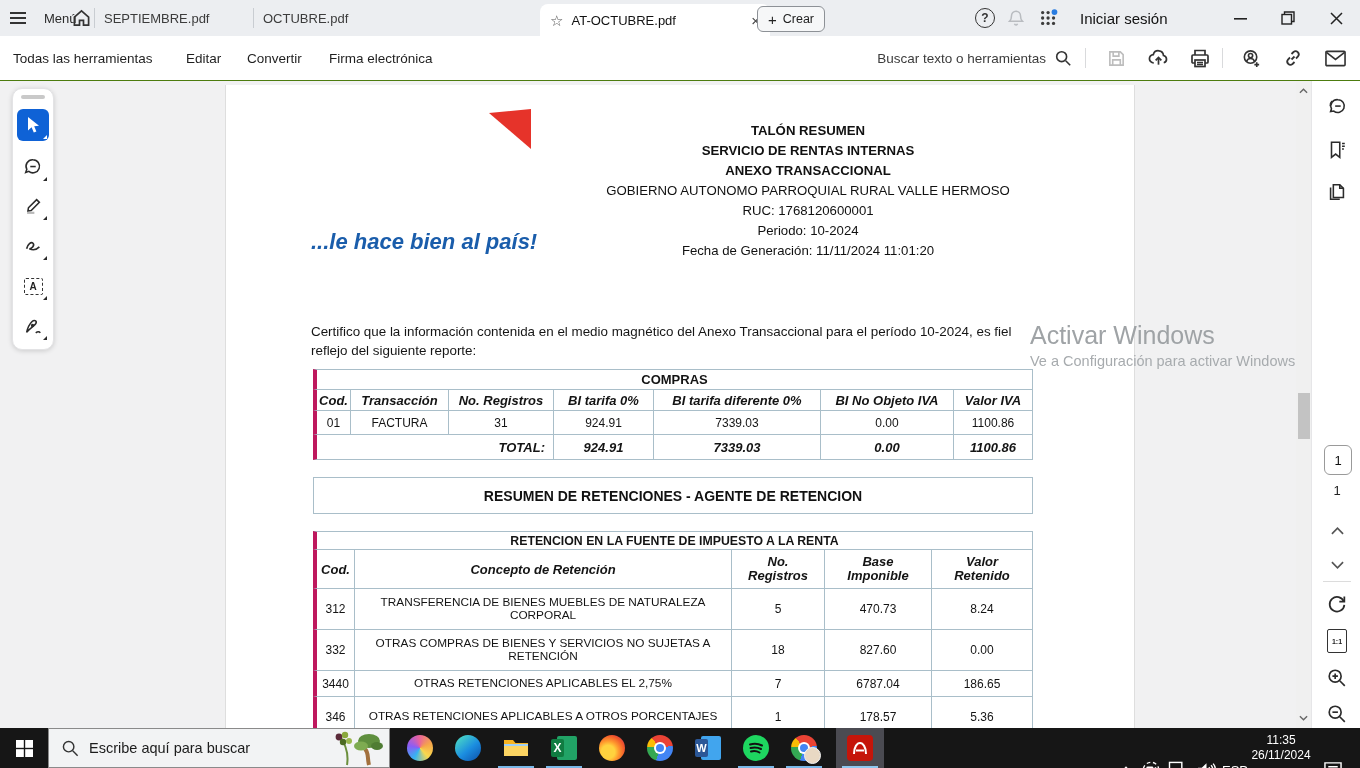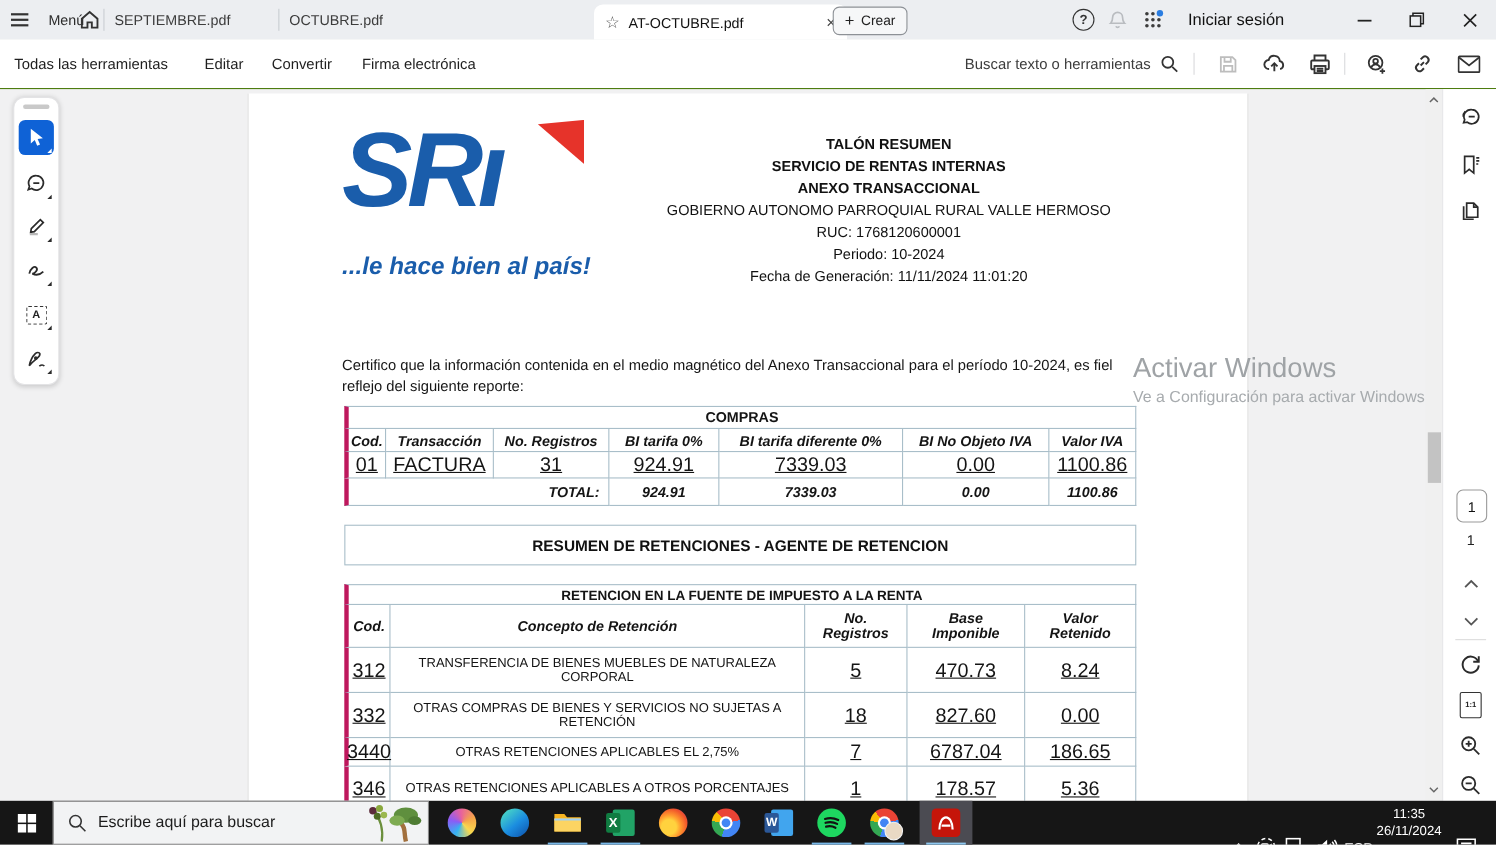--- a/index.html
+++ b/index.html
@@ -64,21 +64,21 @@
   .doc-head .b{font-weight:bold;}
 
   .cert{position:absolute;left:85px;top:237px;width:730px;font-size:13.4px;line-height:19px;color:#161616;}
 
   .tbl{position:absolute;display:grid;font-size:12.5px;color:#141414;}
   .tbl .c{border-right:1px solid #a9bec9;border-bottom:1px solid #a9bec9;display:flex;align-items:center;justify-content:center;text-align:center;}
   .tbl .first{border-left:4px solid #be185d;}
   .tbl .toprow{border-top:1px solid #a9bec9;}
   .th{font-weight:bold;font-size:13px;font-style:italic;}
   .tbl-title{font-weight:bold;font-size:13px;grid-column:1/-1;}
-  .num{font-size:18px;text-decoration:underline;}
+  .num{font-size:12px;}
   .prewrap{white-space:pre-line;line-height:14px;}
   .concept{font-size:11.8px;line-height:13.5px;padding:0 6px;}
 
   .resumen{position:absolute;left:87px;top:392px;width:718px;height:35px;border:1px solid #a9bec9;
     display:flex;align-items:center;justify-content:center;font-weight:bold;font-size:14px;color:#111;}
 
   
   .wm1{position:absolute;left:1030px;top:240px;font-size:25px;color:#9fa3a6;}
   .wm2{position:absolute;left:1030px;top:272px;font-size:14.5px;color:#a7abae;}
 
@@ -310,21 +310,20 @@
             <circle cx="10.5" cy="10.5" r="1" fill="#2b2b2b"></circle>
             <path d="M14 18.5c2-1.5 4-1.5 5 0"></path>
           </svg>
       </span>
       <span class="corner"></span>
     </div>
   </div>
 
   <div class="page">
     <div class="sri">
-      <div class="sri-word">SRı</div>
       <div class="sri-tri"></div>
       <div class="sri-tag">...le hace bien al país!</div>
     </div>
 
     <div class="doc-head">
       <div class="b">TALÓN RESUMEN</div>
       <div class="b">SERVICIO DE RENTAS INTERNAS</div>
       <div class="b">ANEXO TRANSACCIONAL</div>
       <div>GOBIERNO AUTONOMO PARROQUIAL RURAL VALLE HERMOSO</div>
       <div>RUC: 1768120600001</div>

